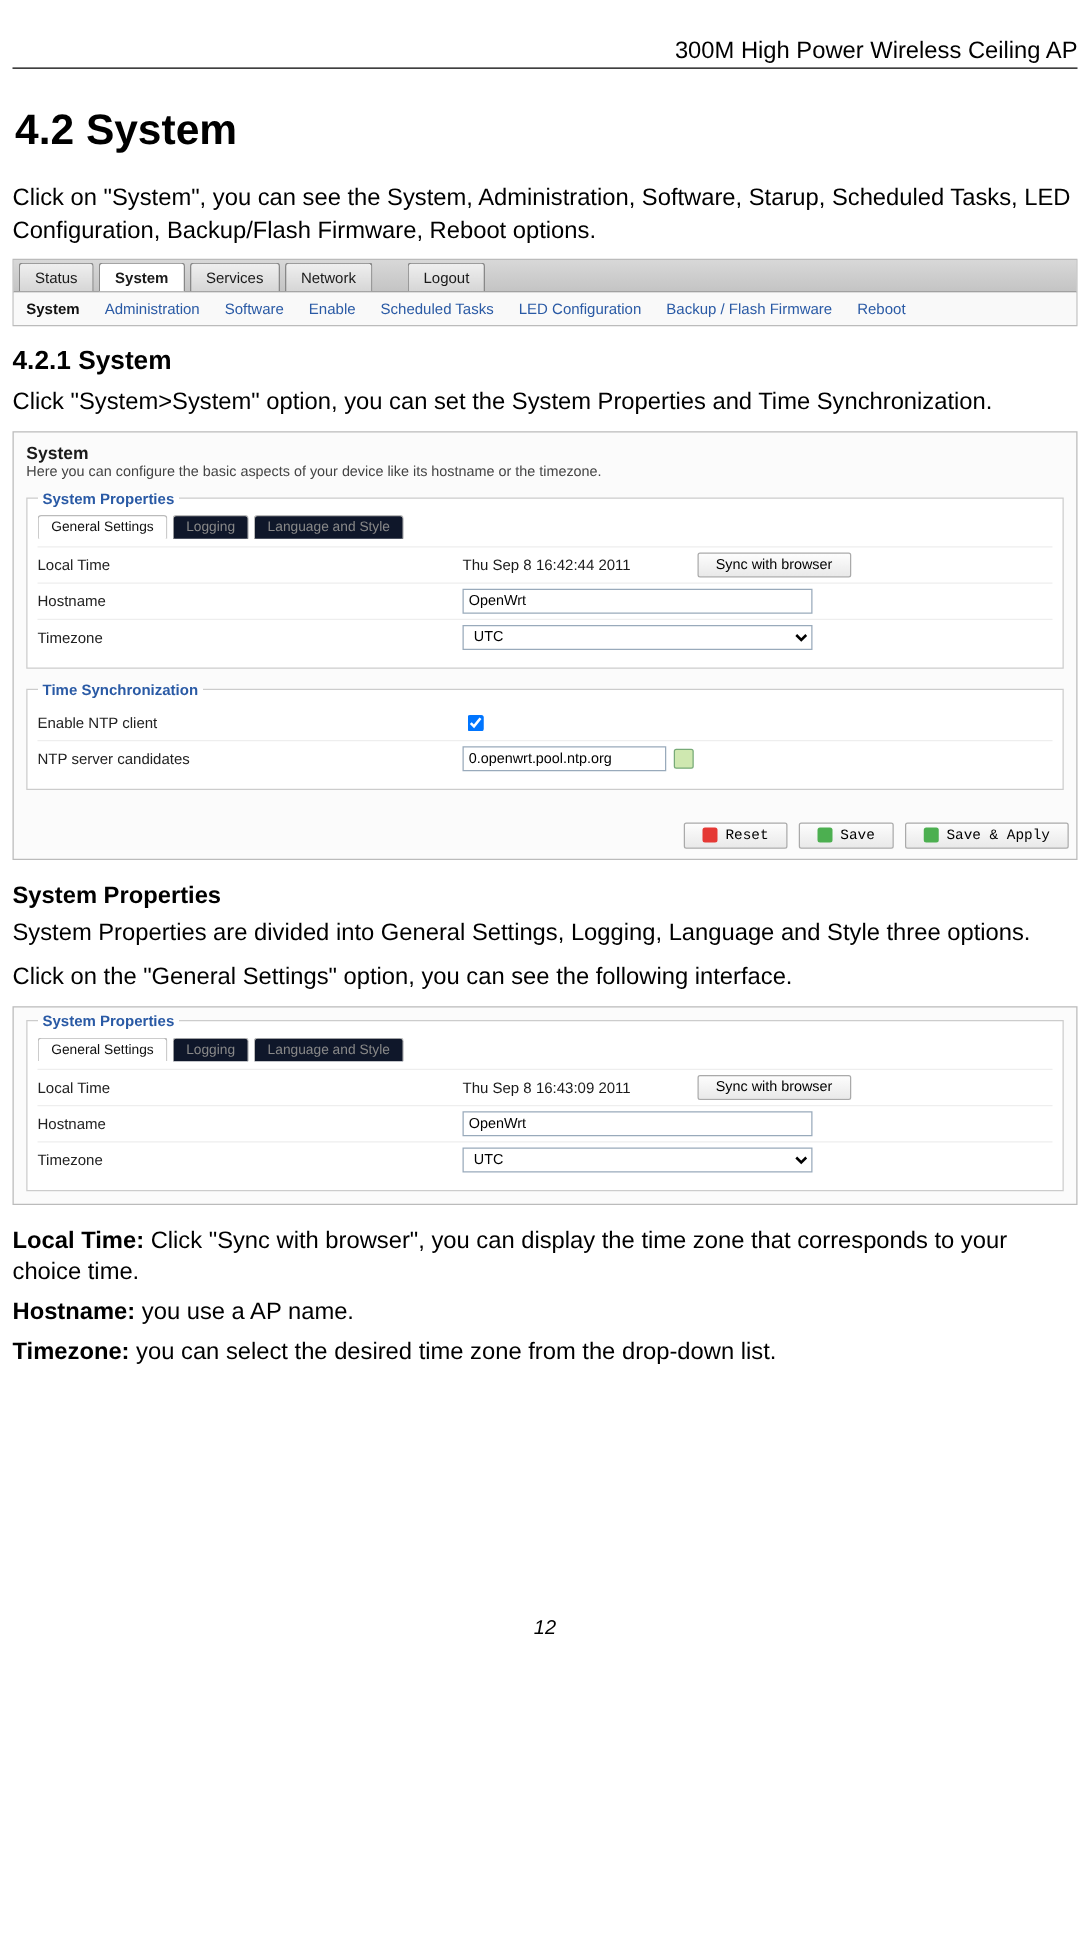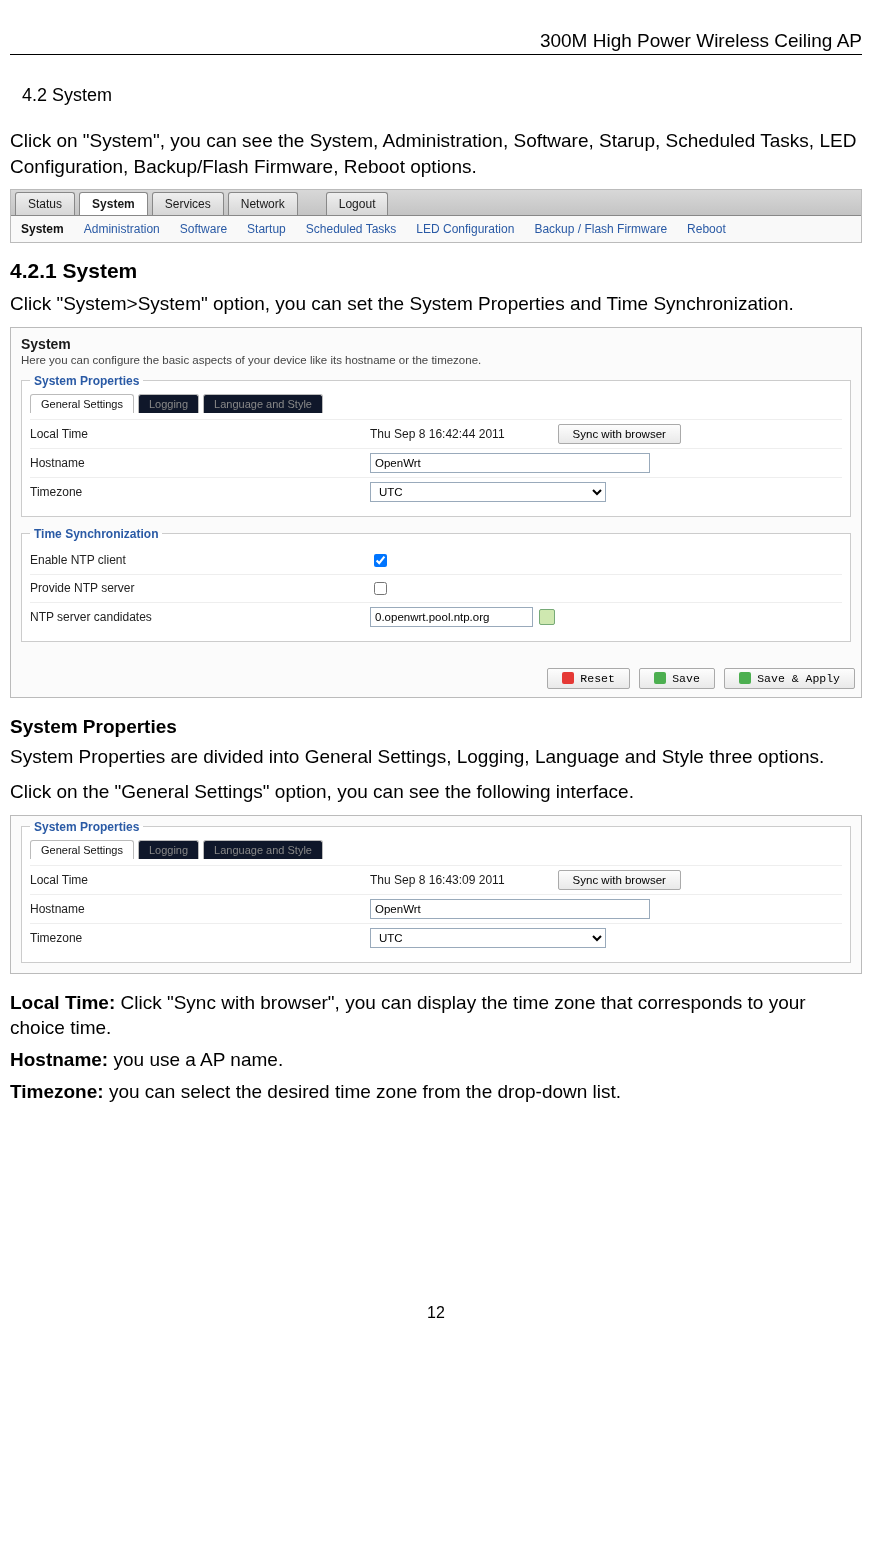--- a/index.html
+++ b/index.html
@@ -12,23 +12,23 @@
     max-width: 872px;
   }
   .header-title {
     text-align: right;
     border-bottom: 1.5px solid #000;
     padding-bottom: 2px;
     margin-bottom: 30px;
     font-size: 19px;
   }
   h2.section {
-    font-size: 18px;
-    font-weight: normal;
-    margin: 0 12px 22px;
+    font-size: 34px;
+    font-weight: bold;
+    margin: 0 2px 22px;
   }
   h3.subsection {
     font-size: 21px;
     font-weight: bold;
     margin: 10px 0 8px;
   }
   .para { margin: 0 0 10px; line-height: 1.35; }
   .para.justify { text-align: justify; }
   .img-frame {
     border: 1px solid #bbb;
@@ -99,21 +99,21 @@
   .formrow .lbl { width: 340px; font-size: 12px; color: #222; }
   .formrow .val { display: flex; align-items: center; gap: 6px; flex: 1; }
   input[type=text].field, select.field {
     font-size: 11.5px;
     padding: 1px 4px;
     border: 1px solid #9ab;
     height: 20px;
     background: #fff;
   }
   .field.w200 { width: 163px; }
-  select.field.w280 { width: 236px; }
+  select.field.w280 { width: 280px; }
   .btn {
     display: inline-flex;
     align-items: center;
     gap: 6px;
     padding: 3px 14px;
     border: 1px solid #aaa;
     background: linear-gradient(#fdfdfd,#e9e9e9);
     font-size: 11.5px;
     cursor: pointer;
     border-radius: 2px;
@@ -130,20 +130,21 @@
     background: #cfe8b0;
     border: 1px solid #7a7;
     border-radius: 2px;
     cursor: pointer;
   }
   .strong-label { font-weight: bold; }
   .page-number {
     text-align: center;
     font-size: 16px;
     margin-top: 200px;
+    font-style: italic;
   }
 </style>
 </head>
 <body>
 
 <div class="header-title">300M High Power Wireless Ceiling AP</div>
 
 <h2 class="section">4.2 System</h2>
 <p class="para">Click on "System", you can see the System, Administration, Software, Starup, Scheduled Tasks, LED Configuration, Backup/Flash Firmware, Reboot options.</p>
 
@@ -153,21 +154,21 @@
     <div class="tab1 active">System</div>
     <div class="tab1">Services</div>
     <div class="tab1">Network</div>
     <div style="width:20px"></div>
     <div class="tab1">Logout</div>
   </div>
   <div class="tabrow2">
     <span class="sub active">System</span>
     <span class="sub">Administration</span>
     <span class="sub">Software</span>
-    <span class="sub">Startup</span>
+    <span class="sub">Enable</span>
     <span class="sub">Scheduled Tasks</span>
     <span class="sub">LED Configuration</span>
     <span class="sub">Backup / Flash Firmware</span>
     <span class="sub">Reboot</span>
   </div>
 </div>
 
 <h3 class="subsection">4.2.1 System</h3>
 <p class="para justify">Click "System&gt;System" option, you can set the System Properties and Time Synchronization.</p>
 
@@ -206,26 +207,20 @@
         </div>
       </div>
     </fieldset>
 
     <fieldset class="box">
       <legend>Time Synchronization</legend>
       <div class="formrow">
         <div class="lbl">Enable NTP client</div>
         <div class="val">
             <input type="checkbox" checked="" style="">
-          </div>
-      </div>
-      <div class="formrow">
-        <div class="lbl">Provide NTP server</div>
-        <div class="val">
-            <input type="checkbox" style="">
           </div>
       </div>
       <div class="formrow">
         <div class="lbl">NTP server candidates</div>
         <div class="val">
           <input type="text" class="field w200" value="0.openwrt.pool.ntp.org" style="">
           <span class="add-icon"></span>
         </div>
       </div>
     </fieldset>

